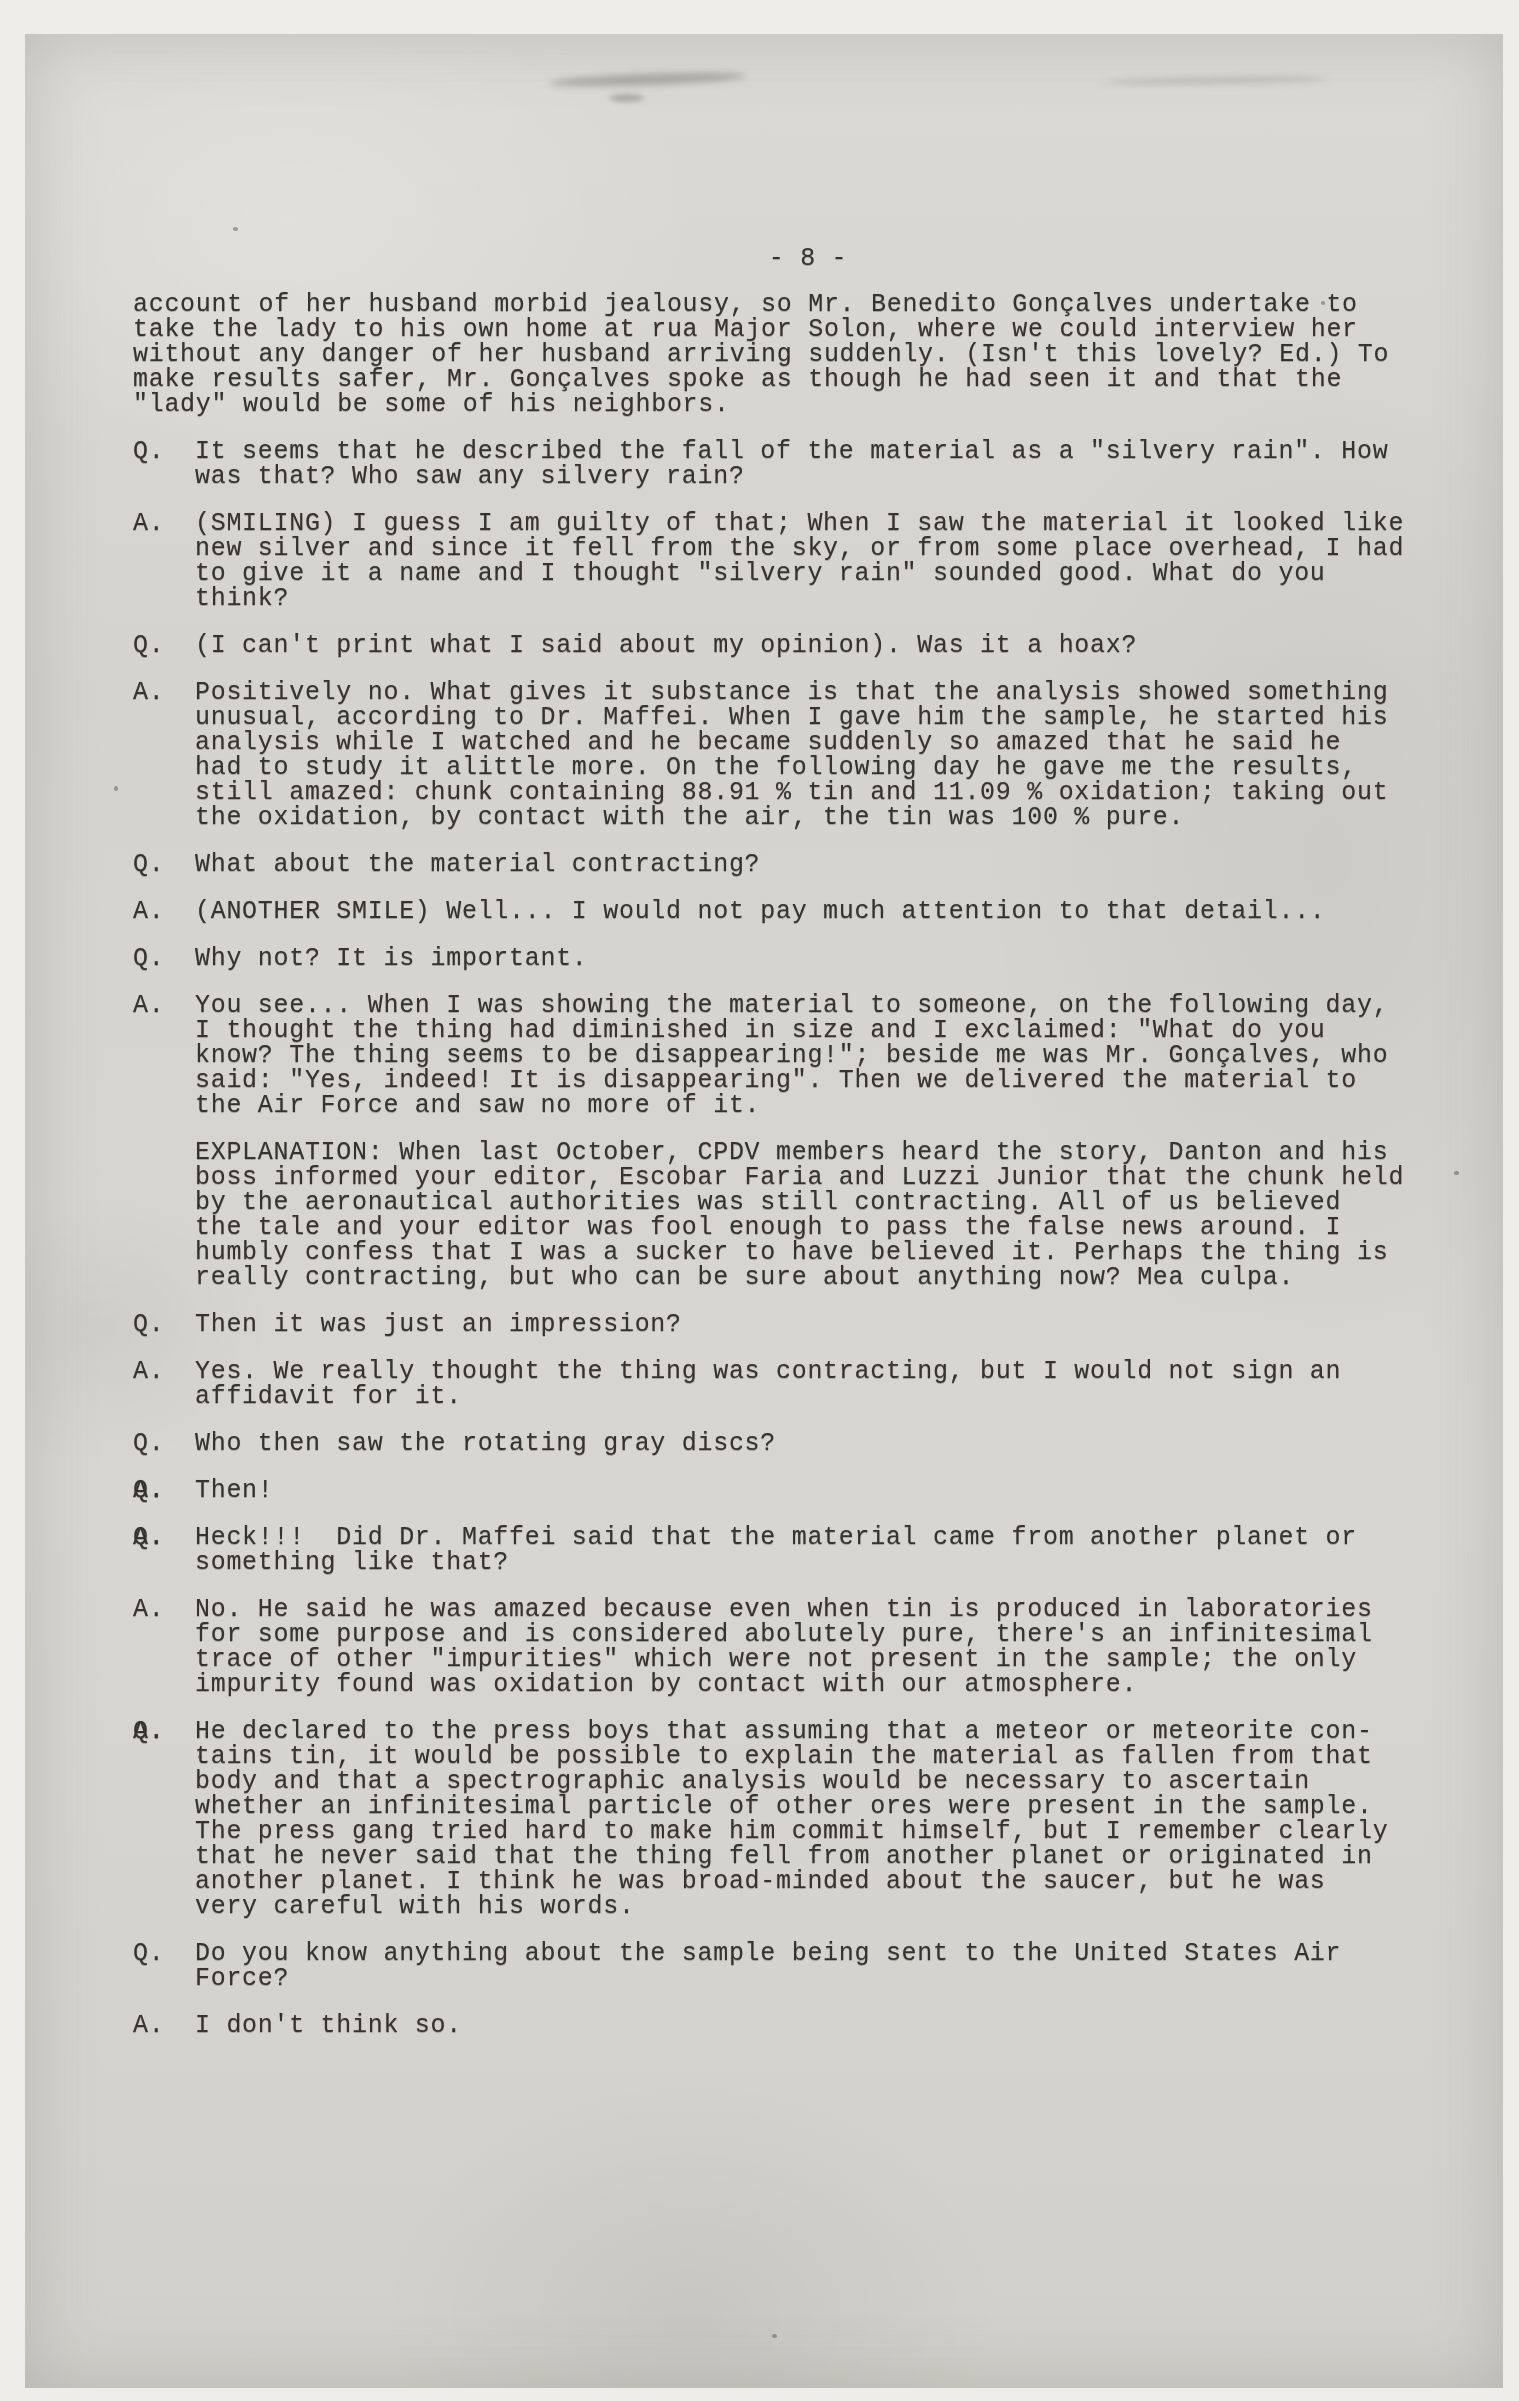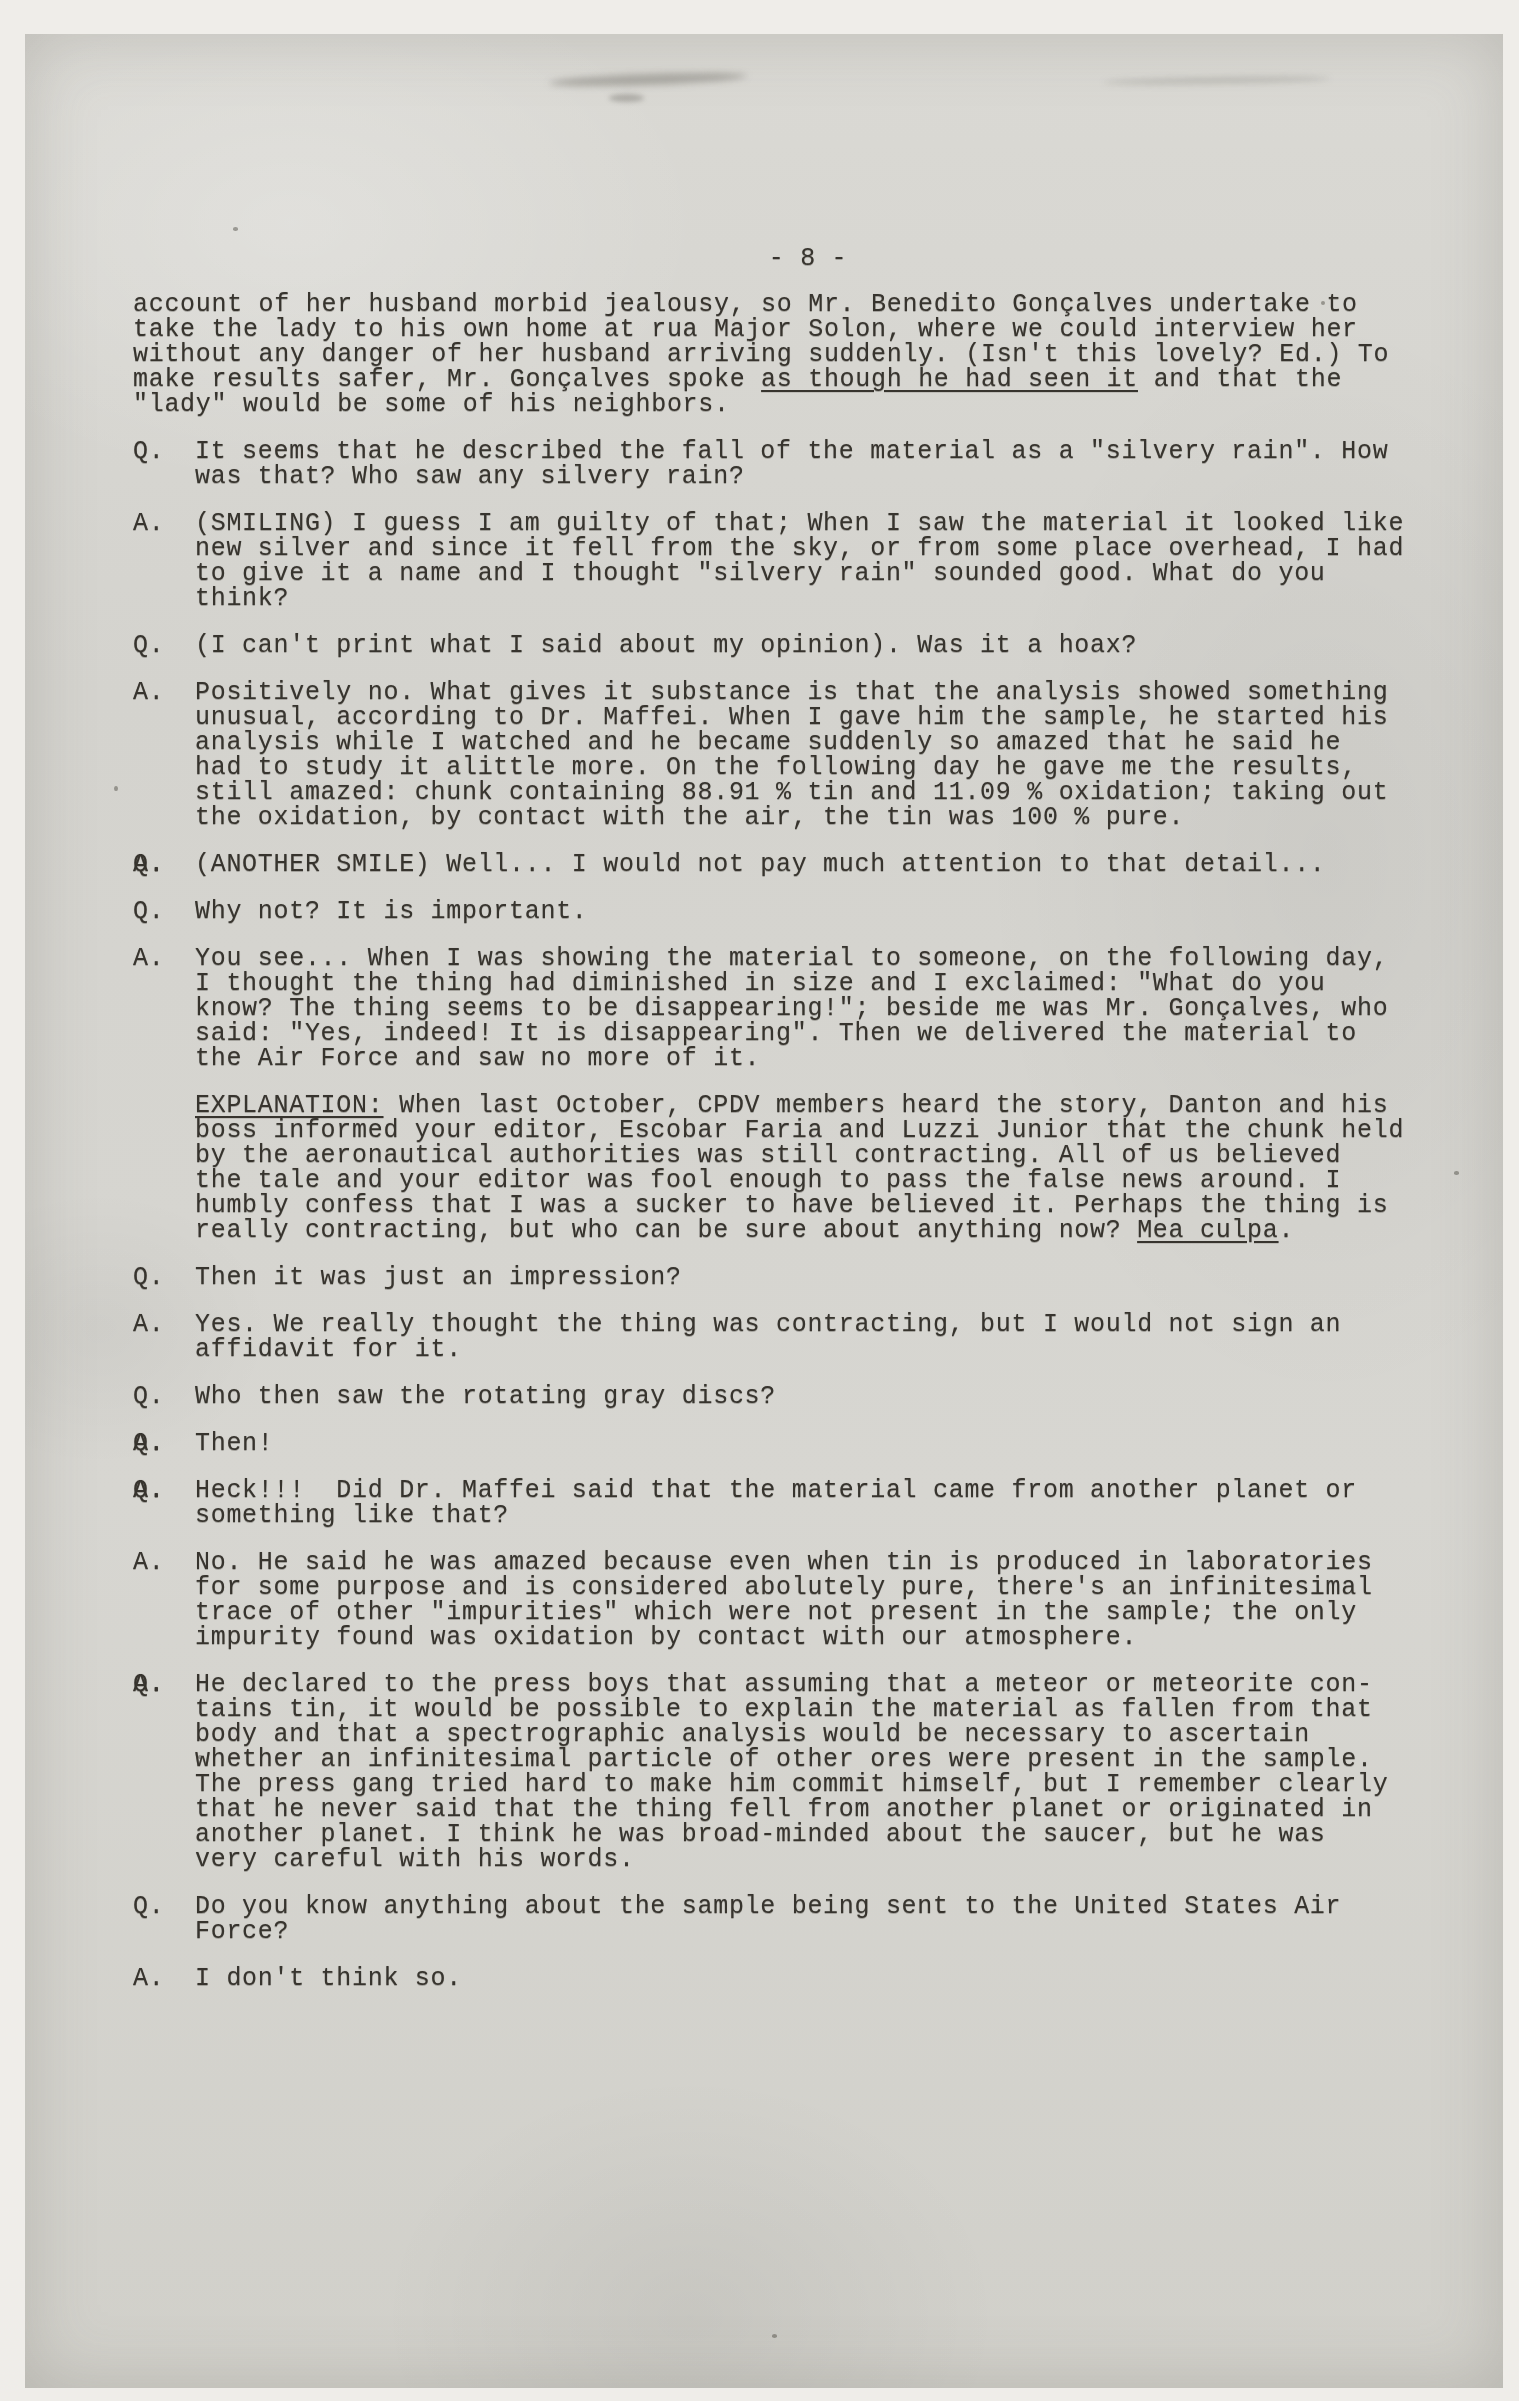--- a/index.html
+++ b/index.html
@@ -67,21 +67,20 @@
     margin-bottom: 21px;
   }
   .block {
     position: relative;
     margin-bottom: 22px;
     white-space: pre-wrap;
   }
   .block.indent { padding-left: 62px; }
   .block .label { position: absolute; left: 0; top: 0; }
   .u {
-    text-decoration: underline;
     text-underline-offset: 3.5px;
     text-decoration-thickness: 1.5px;
   }
 </style>
 </head>
 <body>
 
 <div class="scan-page">
   <div class="smudge-a"></div>
   <div class="smudge-b"></div>
@@ -108,21 +107,21 @@
 new silver and since it fell from the sky, or from some place overhead, I had
 to give it a name and I thought "silvery rain" sounded good. What do you
 think?</span></div>
       <div class="block indent"><span class="label">Q.</span><span>(I can't print what I said about my opinion). Was it a hoax?</span></div>
       <div class="block indent"><span class="label">A.</span><span>Positively no. What gives it substance is that the analysis showed something
 unusual, according to Dr. Maffei. When I gave him the sample, he started his
 analysis while I watched and he became suddenly so amazed that he said he
 had to study it alittle more. On the following day he gave me the results,
 still amazed: chunk containing 88.91 % tin and 11.09 % oxidation; taking out
 the oxidation, by contact with the air, the tin was 100 % pure.</span></div>
-      <div class="block indent"><span class="label">Q.</span></div>
+      <div class="block indent"><span class="label">Q.</span><span>What about the material contracting?</span></div>
       <div class="block indent"><span class="label">A.</span><span>(ANOTHER SMILE) Well... I would not pay much attention to that detail...</span></div>
       <div class="block indent"><span class="label">Q.</span><span>Why not? It is important.</span></div>
       <div class="block indent"><span class="label">A.</span><span>You see... When I was showing the material to someone, on the following day,
 I thought the thing had diminished in size and I exclaimed: "What do you
 know? The thing seems to be disappearing!"; beside me was Mr. Gonçalves, who
 said: "Yes, indeed! It is disappearing". Then we delivered the material to
 the Air Force and saw no more of it.</span></div>
       <div class="block indent"><span class="u">EXPLANATION:</span><span> When last October, CPDV members heard the story, Danton and his
 boss informed your editor, Escobar Faria and Luzzi Junior that the chunk held
 by the aeronautical authorities was still contracting. All of us believed

